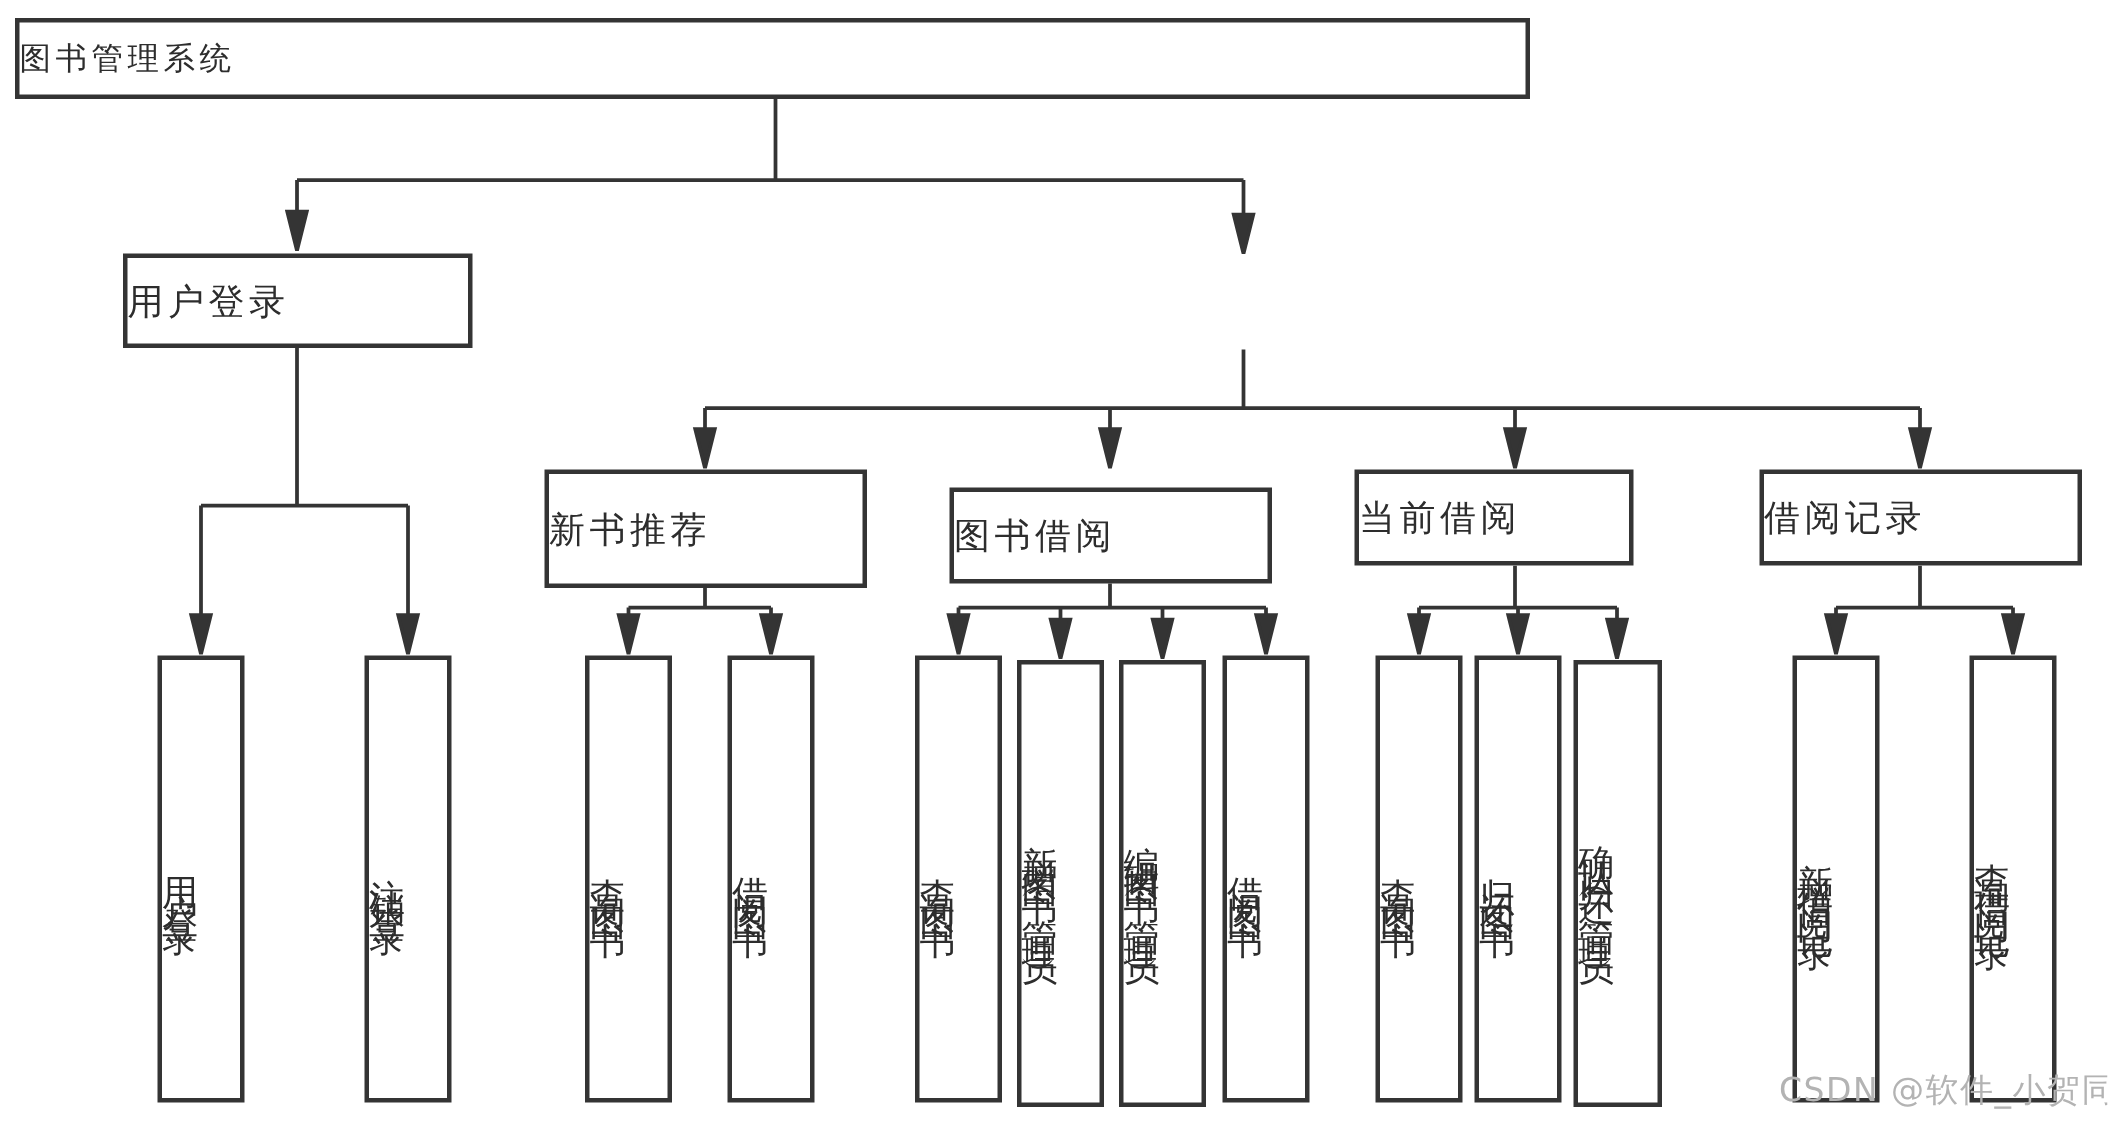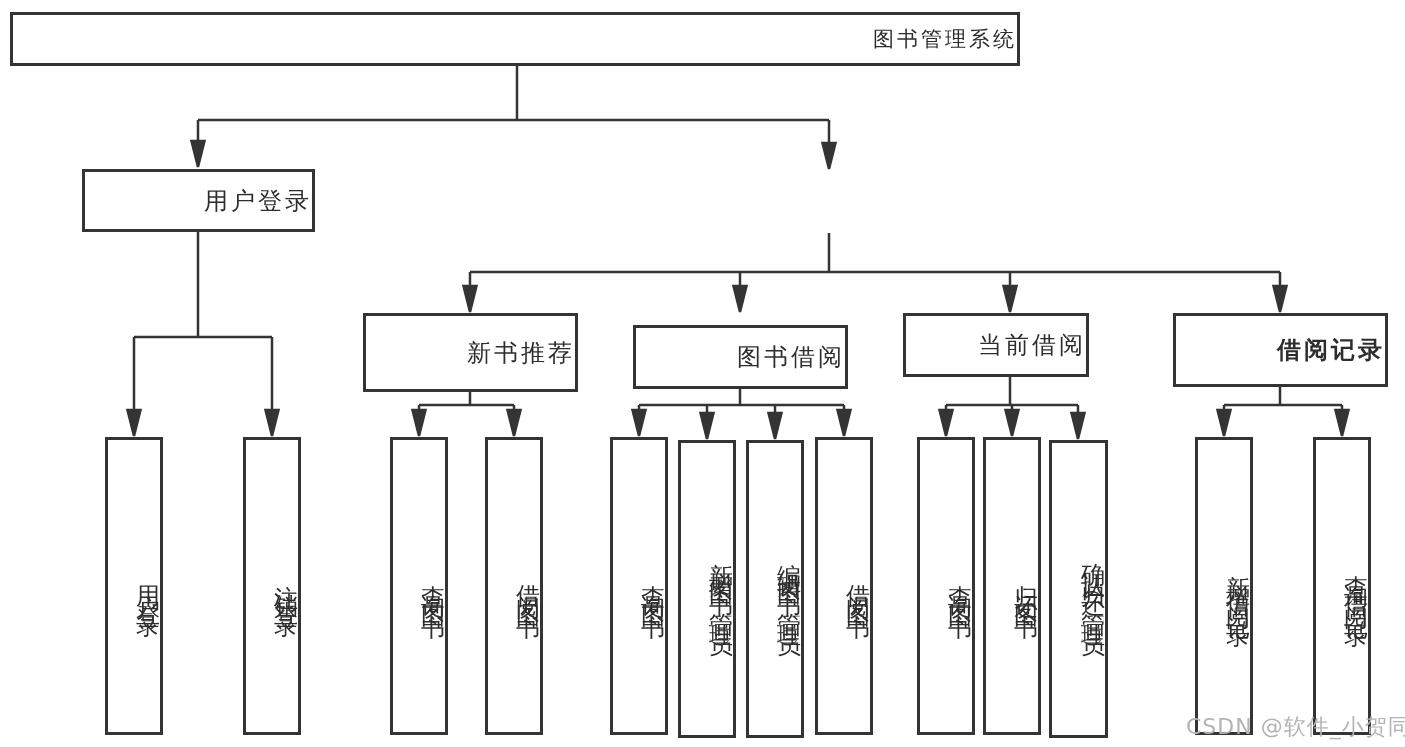--- a/index.html
+++ b/index.html
@@ -16,21 +16,21 @@
     left: 0; top: 0;
     width: 1405px; height: 747px;
   }
   .box {
     position: absolute;
     box-sizing: border-box;
     border: 3px solid #343434;
     background: #ffffff;
     display: flex;
     align-items: center;
-    justify-content: flex-end;
+    justify-content: flex-start;
     color: #2d2d2d;
   }
   .box .label {
     font-size: 24px;
     letter-spacing: 3px;
     white-space: nowrap;
     line-height: 1;
   }
   .root .label { font-size: 21px; }
   .leaf .label {
@@ -117,21 +117,21 @@
 
   <div class="box" style="left:363px; top:313px; width:215px; height:79px;">
     <span class="label">新书推荐</span>
   </div>
   <div class="box" style="left:633px; top:313px; width:215px; height:64px;margin-top:12px;">
     <span class="label">图书借阅</span>
   </div>
   <div class="box" style="left:903px; top:313px; width:186px; height:64px;">
     <span class="label">当前借阅</span>
   </div>
-  <div class="box" style="left:1173px; top:313px; width:215px; height:74px;font-weight:bold;">
+  <div class="box" style="left:1173px; top:313px; width:215px; height:64px;">
     <span class="label">借阅记录</span>
   </div>
 
   <div class="box leaf" style="left:105px; top:437px; width:58px; height:298px;">
     <span class="label">用户登录</span>
   </div>
   <div class="box leaf" style="left:243px; top:437px; width:58px; height:298px;">
     <span class="label">注销登录</span>
   </div>
 

